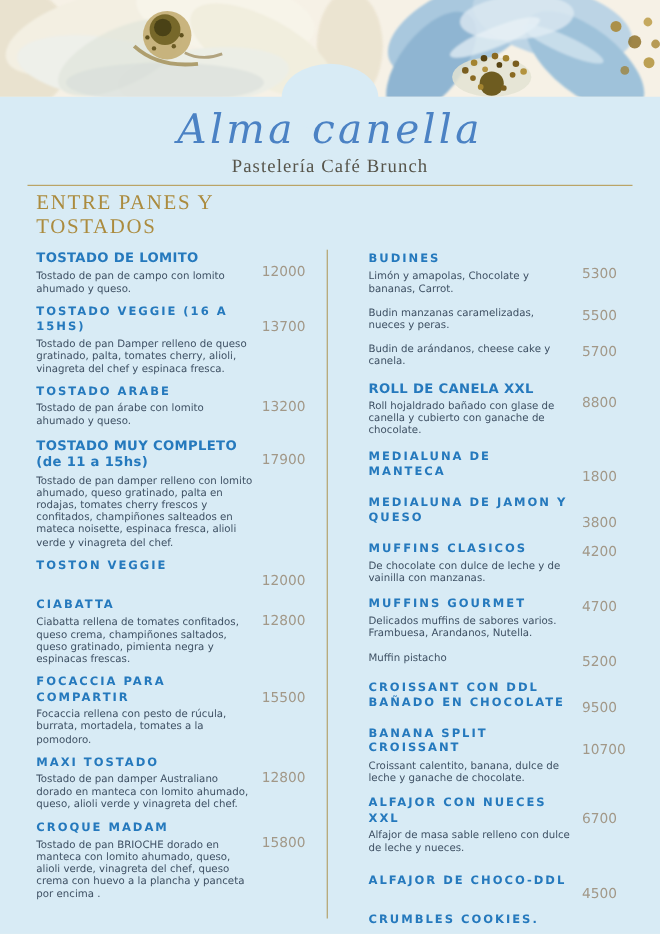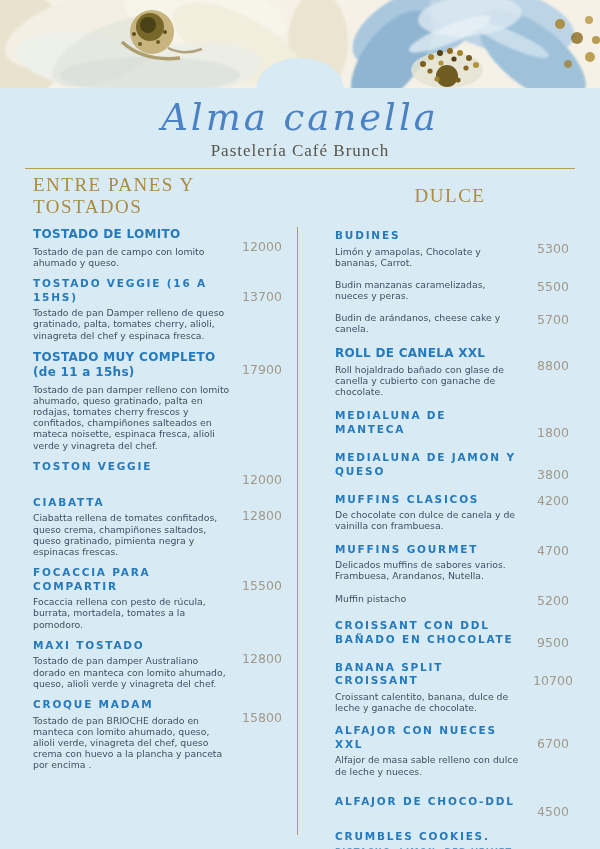--- a/index.html
+++ b/index.html
@@ -33,21 +33,21 @@
 
   .item { display:flex; margin-bottom:9px; }
   .col-right .item { margin-bottom:11px; }
   .itx { flex:1; padding-right:8px; }
   .ititle { color:#2579bd; font-weight:bold; font-size:10.5px; letter-spacing:1.8px;
             line-height:1.3; margin-bottom:3px; }
   .ititle.tight { font-size:12px; letter-spacing:.3px; }
   .idesc { color:#3e5063; font-size:9.3px; line-height:1.2; }
   .isub { color:#5b9bc8; font-size:8.3px; font-weight:bold; letter-spacing:1.2px;
           line-height:1.45; margin-top:2px; }
-  .iprice { width:48px; text-align:center; color:#a29888; font-size:12.5px;
+  .iprice { width:48px; text-align:left; color:#a29888; font-size:12.5px;
             margin-top:12px; flex-shrink:0; }
   .item.no-desc { align-items:center; }
   .item.no-desc .iprice { margin-top:16px; }
   .item.ptop .iprice { margin-top:0; }
   .item.cont .iprice { margin-top:0; }
   .item.gap-top { margin-top:8px; }
 </style>
 </head>
 <body>
 
@@ -120,21 +120,20 @@
     </svg>
   </div>
 
   <div class="panel">
     <div class="brand">Alma canella</div>
     <div class="tagline">Pastelería Café Brunch</div>
     <hr class="rule">
 
     <div class="cols-head">
       <div class="hl"><span class="sec-title">ENTRE PANES Y TOSTADOS</span></div>
-      <div class="hr"><span class="sec-title">DULCE</span></div>
     </div>
 
     <div class="cols">
       <div class="vdivider"></div>
 
       <div class="col-left">
 
         <div class="item">
           <div class="itx">
             <div class="ititle tight">TOSTADO DE LOMITO</div>
@@ -144,20 +143,27 @@
         </div>
 
         <div class="item">
           <div class="itx">
             <div class="ititle">TOSTADO VEGGIE (16 A 15HS)</div>
             <div class="idesc">Tostado de pan Damper relleno de queso gratinado, palta, tomates cherry, alioli, vinagreta del chef y espinaca fresca.</div>
           </div>
           <div class="iprice">13700</div>
         </div>
 
+        <div class="item">
+          <div class="itx">
+            <div class="ititle">TOSTADO ARABE</div>
+            <div class="idesc">Tostado de pan árabe con lomito ahumado y queso.</div>
+          </div>
+          <div class="iprice">13200</div>
+        </div>
 
         <div class="item gap-top">
           <div class="itx">
             <div class="ititle tight">TOSTADO MUY COMPLETO (de 11 a 15hs)</div>
             <div class="idesc">Tostado de pan damper relleno con lomito ahumado, queso gratinado, palta en rodajas, tomates cherry frescos y confitados, champiñones salteados en mateca noisette, espinaca fresca, alioli verde y vinagreta del chef.</div>
           </div>
           <div class="iprice">17900</div>
         </div>
 
         <div class="item">
@@ -243,21 +249,21 @@
         <div class="item no-desc">
           <div class="itx">
               <div class="ititle">MEDIALUNA DE JAMON Y QUESO</div>
             </div>
           <div class="iprice">3800</div>
         </div>
 
         <div class="item ptop">
           <div class="itx">
             <div class="ititle">MUFFINS CLASICOS</div>
-            <div class="idesc">De chocolate con dulce de canela y de vainilla con frambuesa.</div>
+            <div class="idesc">De chocolate con dulce de leche y de vainilla con manzanas.</div>
           </div>
           <div class="iprice">4200</div>
         </div>
 
         <div class="item ptop">
           <div class="itx">
             <div class="ititle">MUFFINS GOURMET</div>
             <div class="idesc">Delicados muffins de sabores varios. Frambuesa, Arandanos, Nutella.</div>
           </div>
           <div class="iprice">4700</div>

